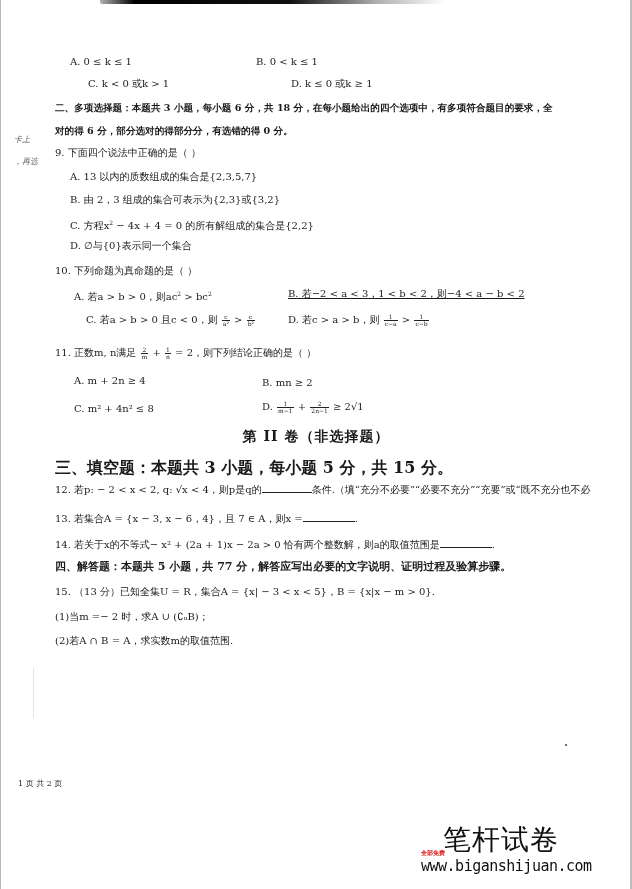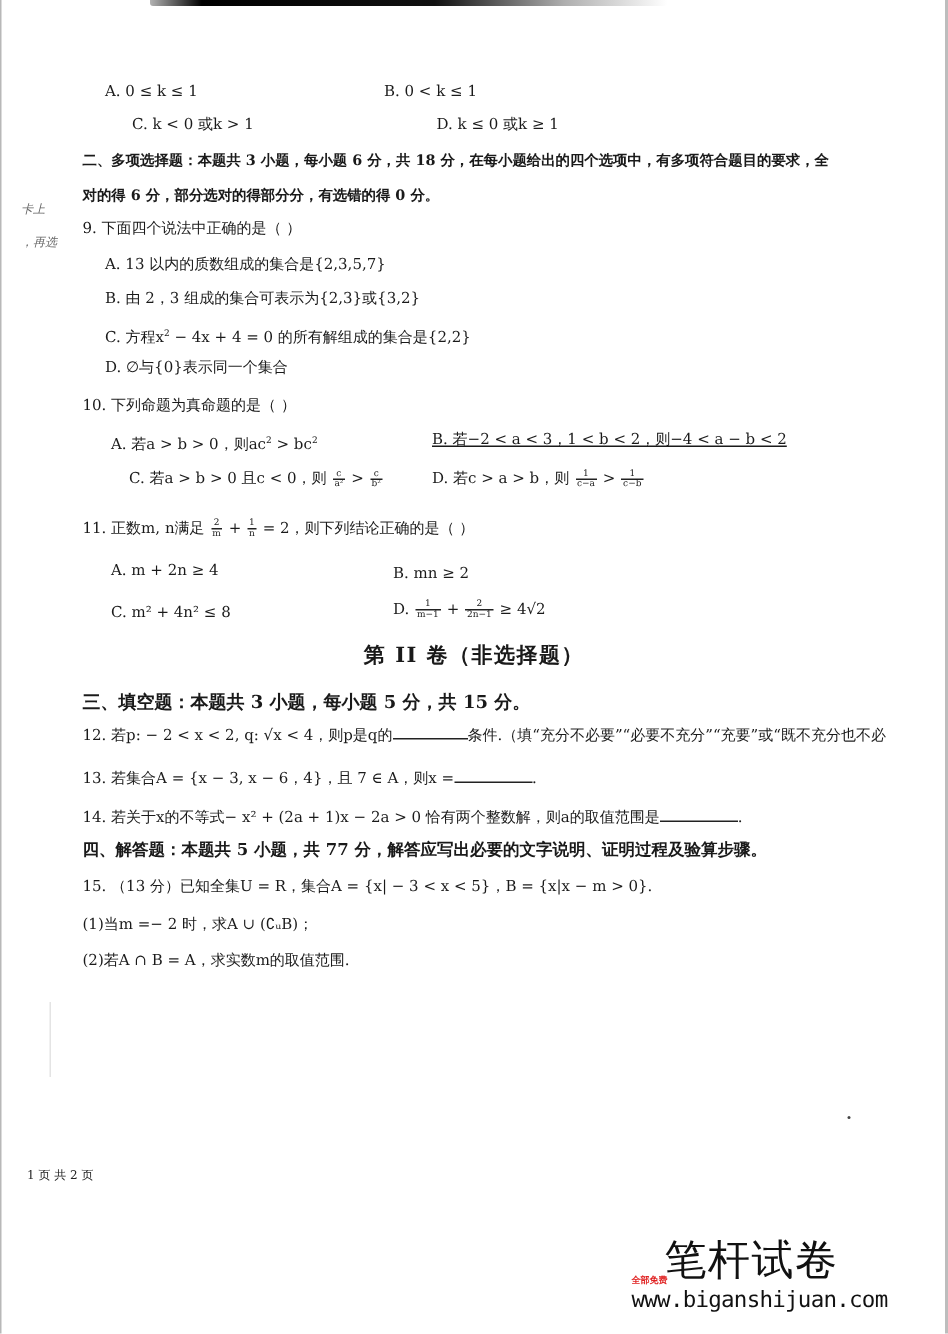--- a/index.html
+++ b/index.html
@@ -81,26 +81,26 @@
   <span>= 2，则下列结论正确的是（   ）</span>
 </div>
 <div class="opt" style="left:74px; top:374px;">A. m + 2n ≥ 4</div>
 <div class="opt" style="left:262px; top:376px;">B. mn ≥ 2</div>
 <div class="opt" style="left:74px; top:402px;">C. m² + 4n² ≤ 8</div>
 <div class="opt" style="left:262px; top:400px;">
   <span>D.</span>
   <span class="frac"><span class="num">1</span><span class="den">m−1</span></span>
   <span>+</span>
   <span class="frac"><span class="num">2</span><span class="den">2n−1</span></span>
-  <span>≥ 4√2</span>
+  <span>≥ 2√1</span>
 </div>
 
 <div class="section-title">第 II 卷（非选择题）</div>
 
-<div class="line bold" style="left:55px; top:461px; font-size:12px;">三、填空题：本题共 3 小题，每小题 5 分，共 15 分。</div>
+<div class="line bold" style="left:55px; top:461px; font-size:16px;">三、填空题：本题共 3 小题，每小题 5 分，共 15 分。</div>
 
 <div class="line" style="left:55px; top:482px;">
   <span>12. 若p: − 2 &lt; x &lt; 2, q: √x &lt; 4，则p是q的</span><span class="blank" style="width:50px;"></span><span>条件.（填“充分不必要”“必要不充分”“充要”或“既不充分也不必</span>
 </div>
 
 <div class="line" style="left:55px; top:511px;">
   <span>13. 若集合A = {x − 3, x − 6，4}，且 7 ∈ A，则x =</span><span class="blank" style="width:52px;"></span><span>.</span>
 </div>
 
 <div class="line" style="left:55px; top:537px;">

